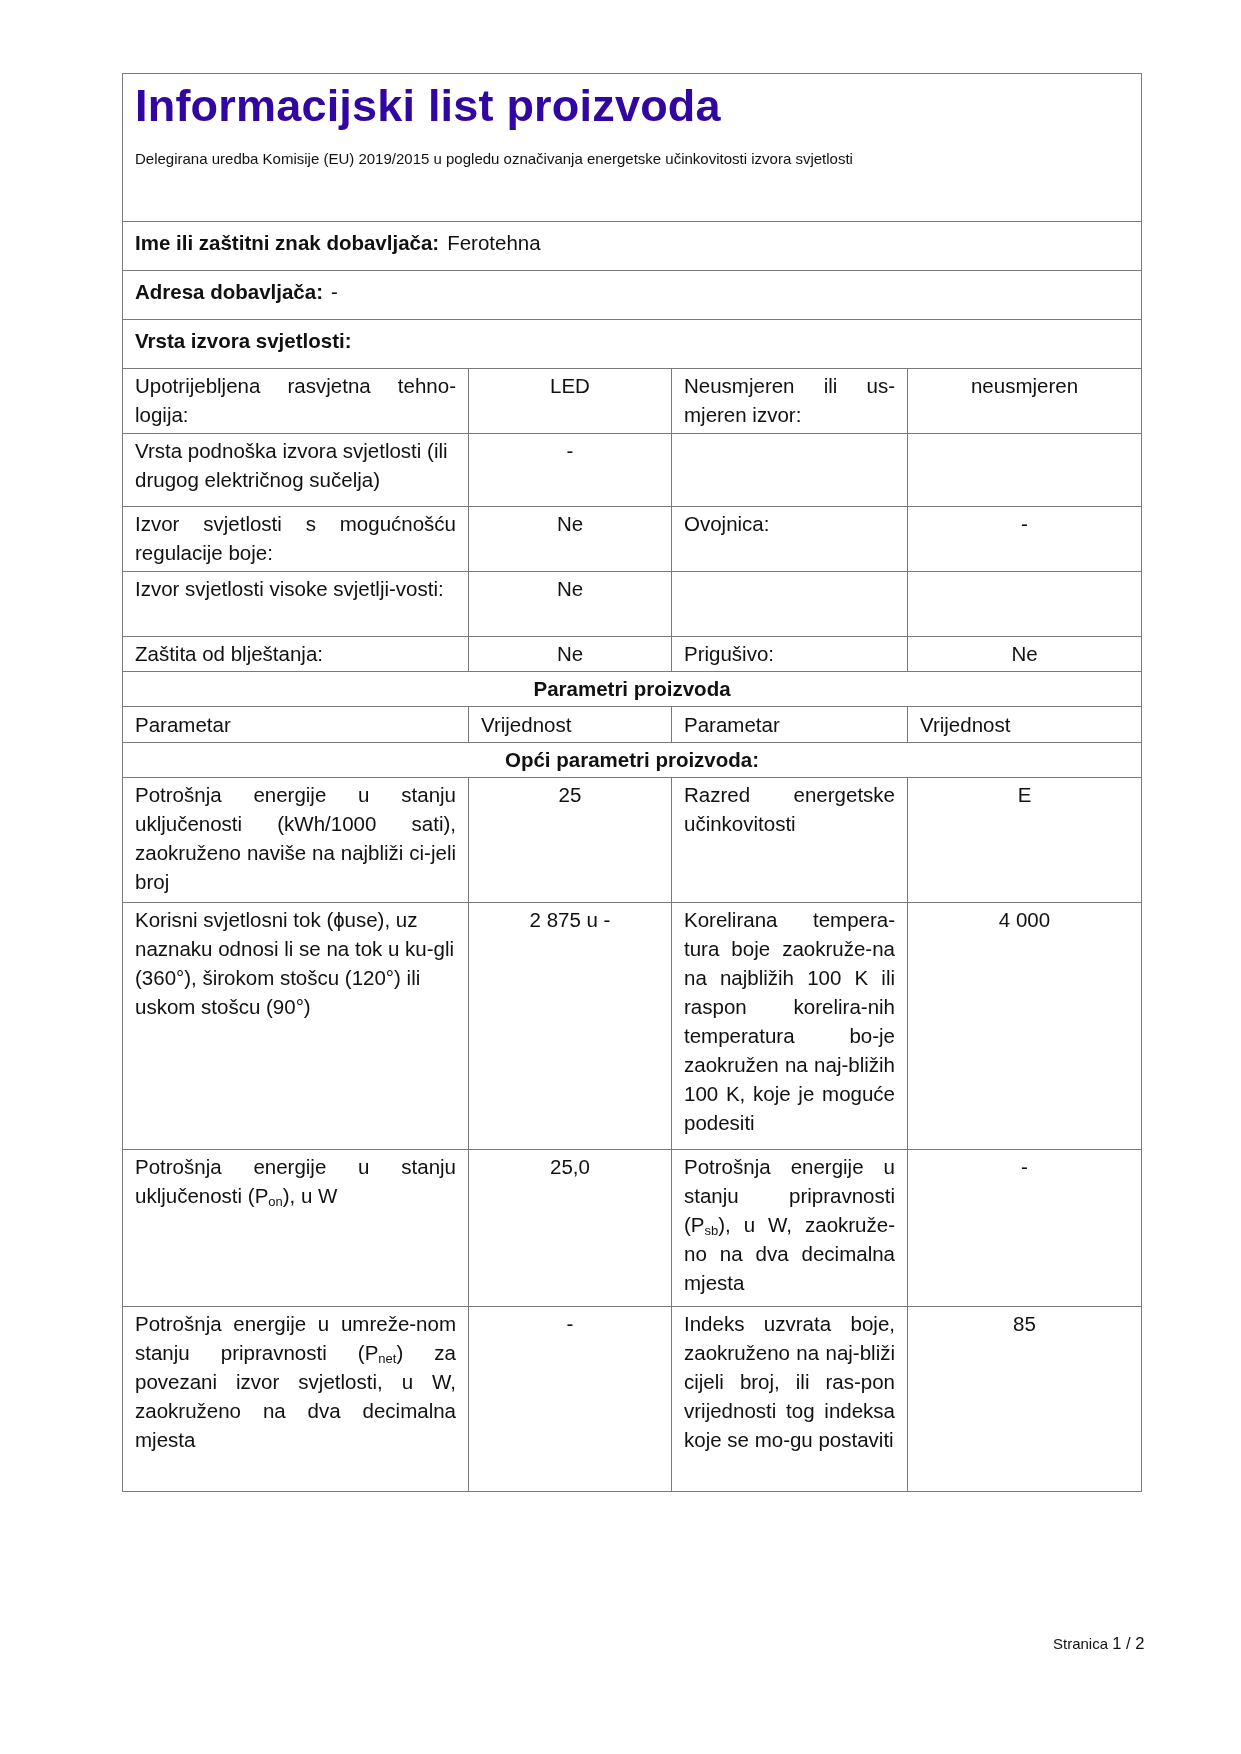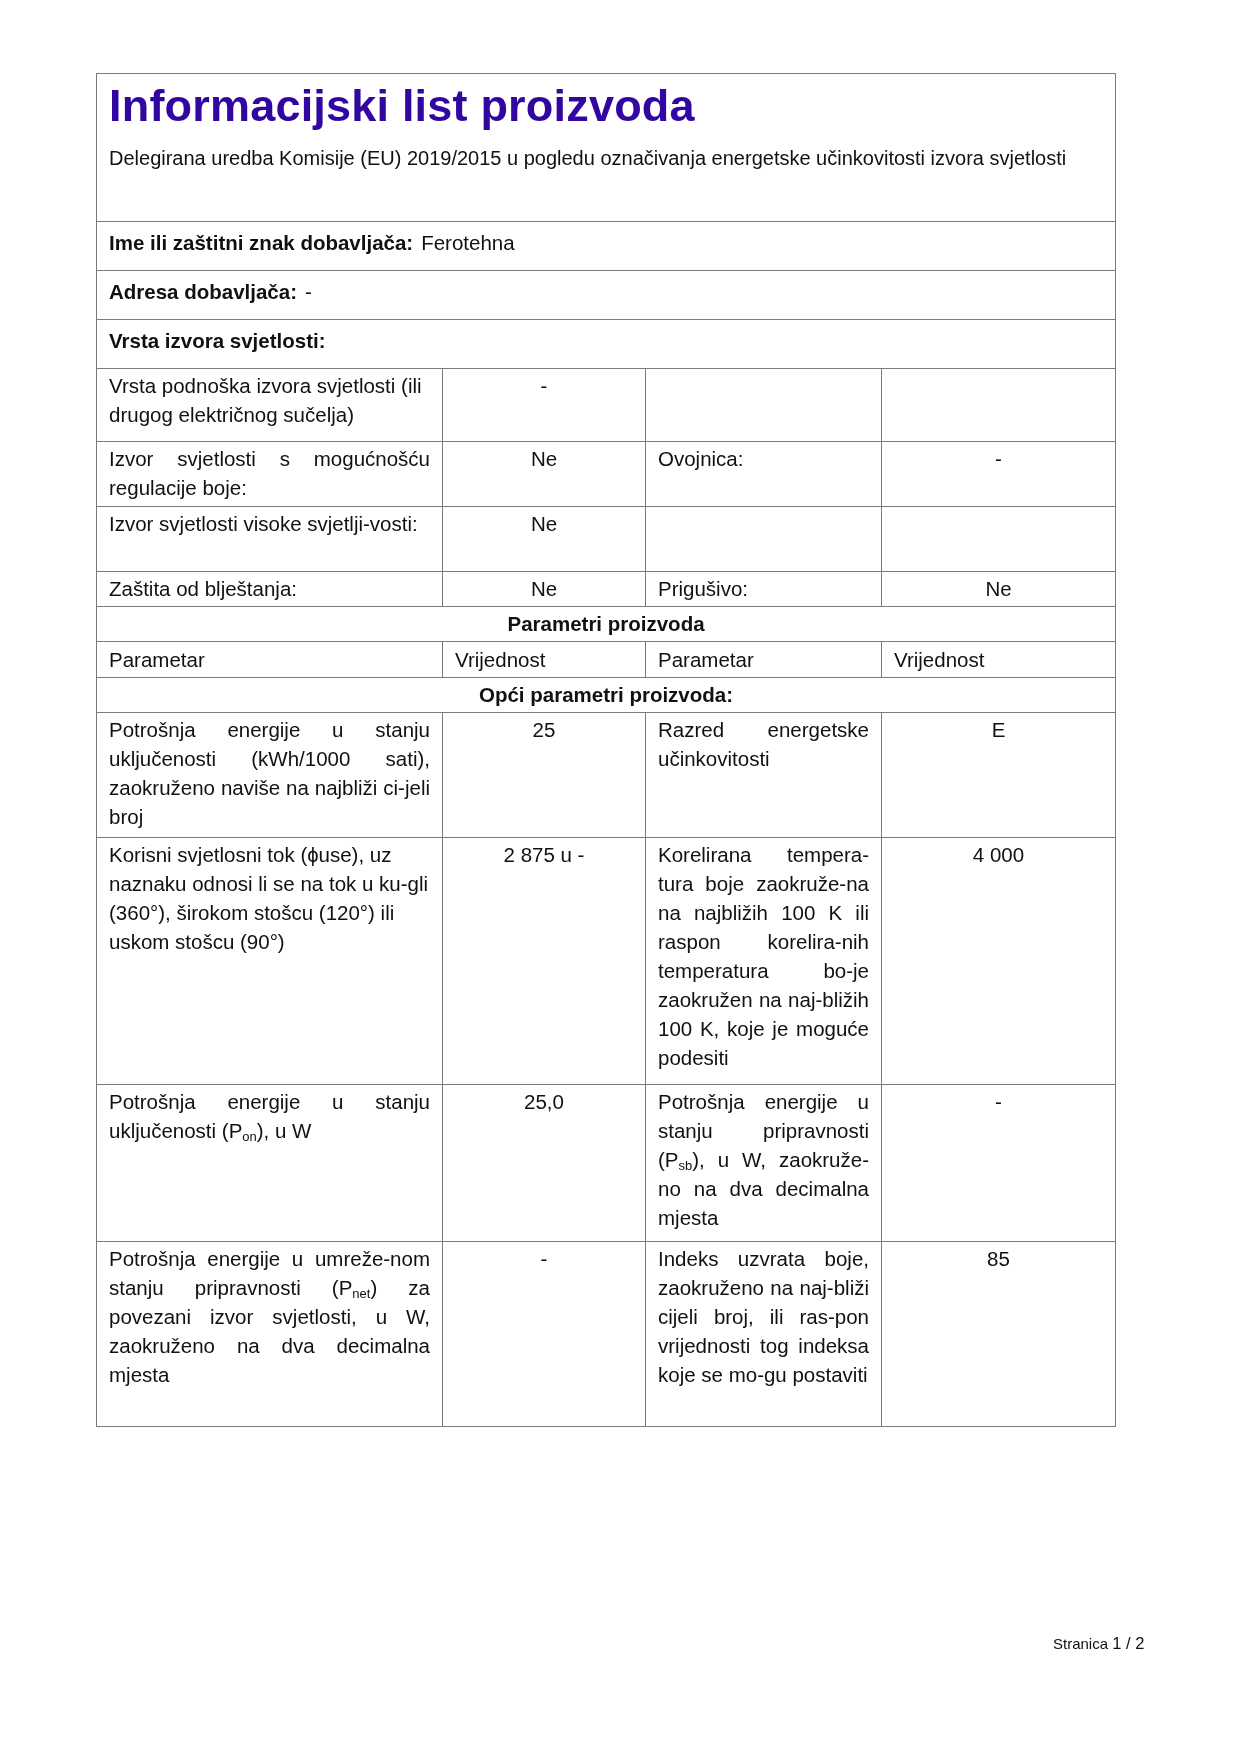--- a/index.html
+++ b/index.html
@@ -1,22 +1,22 @@
 <!DOCTYPE html>
 <html><head>
 <meta charset="utf-8">
 <style>
   html, body { margin: 0; padding: 0; background: #ffffff; }
   body { width: 1241px; height: 1754px; position: relative; font-family: "Liberation Sans", "DejaVu Sans", sans-serif; color: #111; }
-  .sheet { position: absolute; left: 96px; top: 73px; width: 1019px; }
+  .sheet { position: absolute; left: 122px; top: 73px; width: 1019px; }
   table.info { border-collapse: collapse; width: 1019px; table-layout: fixed; }
   table.info td { border: 1px solid #7a7a7a; vertical-align: top; padding: 2px 12px 2px 12px; font-size: 20.5px; line-height: 29px; }
   .title-cell { height: 143px; padding-top: 2px !important; }
   .doc-title { font-size: 45px; font-weight: bold; color: #3206a0; line-height: 60px; margin: 0 0 8px 0; letter-spacing: 0.2px; }
-  .doc-subtitle { font-size: 20px; line-height: 29px; }
+  .doc-subtitle { font-size: 15px; line-height: 29px; }
   .kv-row td { height: 40px; padding-top: 6px !important; }
   .kv-label { font-weight: bold; }
   .kv-value { margin-left: 8px; }
   .just { text-align: justify; text-align-last: left; hyphens: manual; }
   .center { text-align: center; }
   .bold-center { text-align: center; font-weight: bold; }
   .r1 td { height: 60px; }
   .r2 td { height: 68px; line-height: 36px; }
   .r3 td { height: 60px; }
   .r4 td { height: 60px; }
@@ -53,20 +53,26 @@
       <tr class="kv-row">
         <td colspan="4"><span class="kv-label">Ime ili zaštitni znak dobavljača:</span><span class="kv-value">Ferotehna</span></td>
       </tr>
       <tr class="kv-row">
         <td colspan="4"><span class="kv-label">Adresa dobavljača:</span><span class="kv-value">-</span></td>
       </tr>
       <tr class="kv-row">
         <td colspan="4"><span class="kv-label">Vrsta izvora svjetlosti:</span></td>
       </tr>
 
+      <tr class="r1">
+        <td class="just">Upotrijebljena rasvjetna tehno-logija:</td>
+        <td class="center">LED</td>
+        <td class="just">Neusmjeren ili us-mjeren izvor:</td>
+        <td class="center">neusmjeren</td>
+      </tr>
       <tr class="r2">
         <td>Vrsta podnoška izvora svjetlosti (ili drugog električnog sučelja)</td>
         <td class="center">-</td>
         <td></td>
         <td class="center"></td>
       </tr>
       <tr class="r4">
         <td class="just">Izvor svjetlosti s mogućnošću regulacije boje:</td>
         <td class="center">Ne</td>
         <td class="just">Ovojnica:</td>

